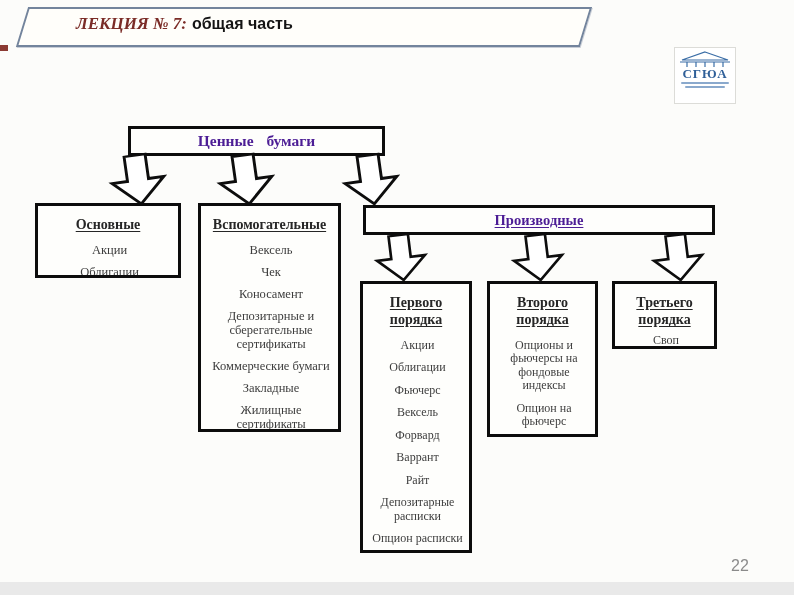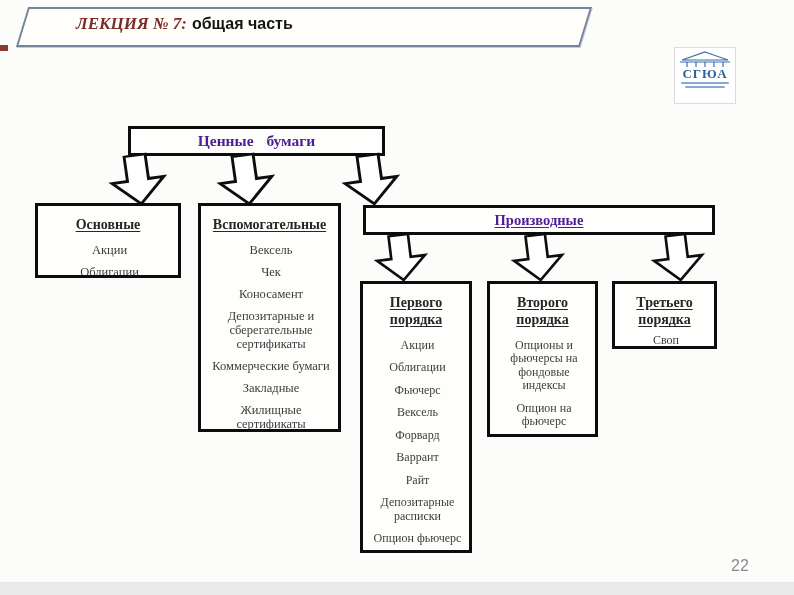--- a/index.html
+++ b/index.html
@@ -177,21 +177,21 @@
     <span class="dtitle">Первого порядка</span>
     <div class="items items-sm">
         <div class="item">Акции</div>
         <div class="item">Облигации</div>
         <div class="item">Фьючерс</div>
         <div class="item">Вексель</div>
         <div class="item">Форвард</div>
         <div class="item">Варрант</div>
         <div class="item">Райт</div>
         <div class="item">Депозитарные расписки</div>
-        <div class="item">Опцион фьючерс</div>
+        <div class="item">Опцион расписки</div>
       </div>
   </div>
 
   <div class="dbox" style="left:487px;top:281px;width:111px;height:156px;">
     <span class="dtitle">Второго порядка</span>
     <div class="items items-sm">
         <div class="item">Опционы и фьючерсы на фондовые индексы</div>
         <div class="item">Опцион на фьючерс</div>
       </div>
   </div>

